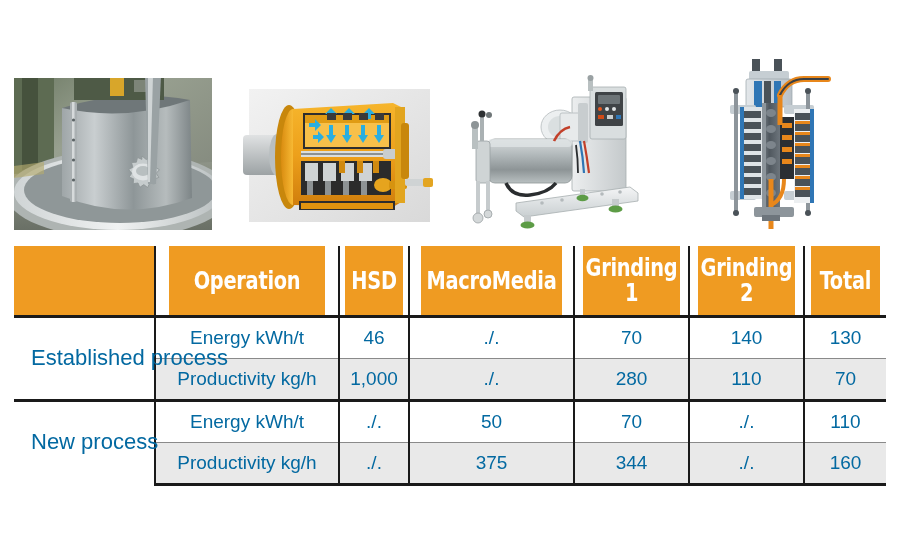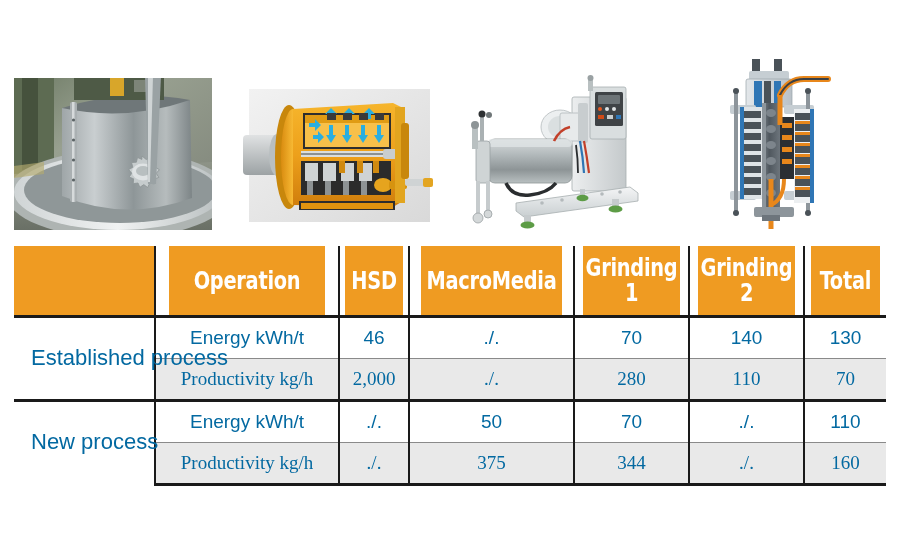--- a/index.html
+++ b/index.html
@@ -82,21 +82,21 @@
     color: #0369a1;
     text-align: center;
     height: 42px;
     vertical-align: middle;
     border-left: 2px solid #1a1a1a;
     padding: 0 3px;
     box-sizing: border-box;
     background: #ffffff;
     white-space: nowrap;
   }
-  table.data tbody tr.shaded td { background: #e9e9e9; font-family: Liberation Serif, serif; }
+  table.data tbody tr.shaded td { background: #e9e9e9; }
   table.data tbody td.proc {
     border-left: 0;
     text-align: center;
     padding-left: 17px;
     font-size: 22px;
     line-height: 1.22;
     background: #ffffff !important;
   }
   table.data tbody td.op { text-align: center; }
 
@@ -478,21 +478,21 @@
 process</td>
         <td class="op">Energy kWh/t</td>
         <td>46</td>
         <td>./.</td>
         <td>70</td>
         <td>140</td>
         <td>130</td>
       </tr>
       <tr class="shaded thin-top">
         <td class="op">Productivity kg/h</td>
-        <td>2,000</td>
+        <td>1,000</td>
         <td>./.</td>
         <td>280</td>
         <td>110</td>
         <td>70</td>
       </tr>
 
       <tr class="grp-top">
         <td class="proc" rowspan="2">New
 process</td>
         <td class="op">Energy kWh/t</td>

